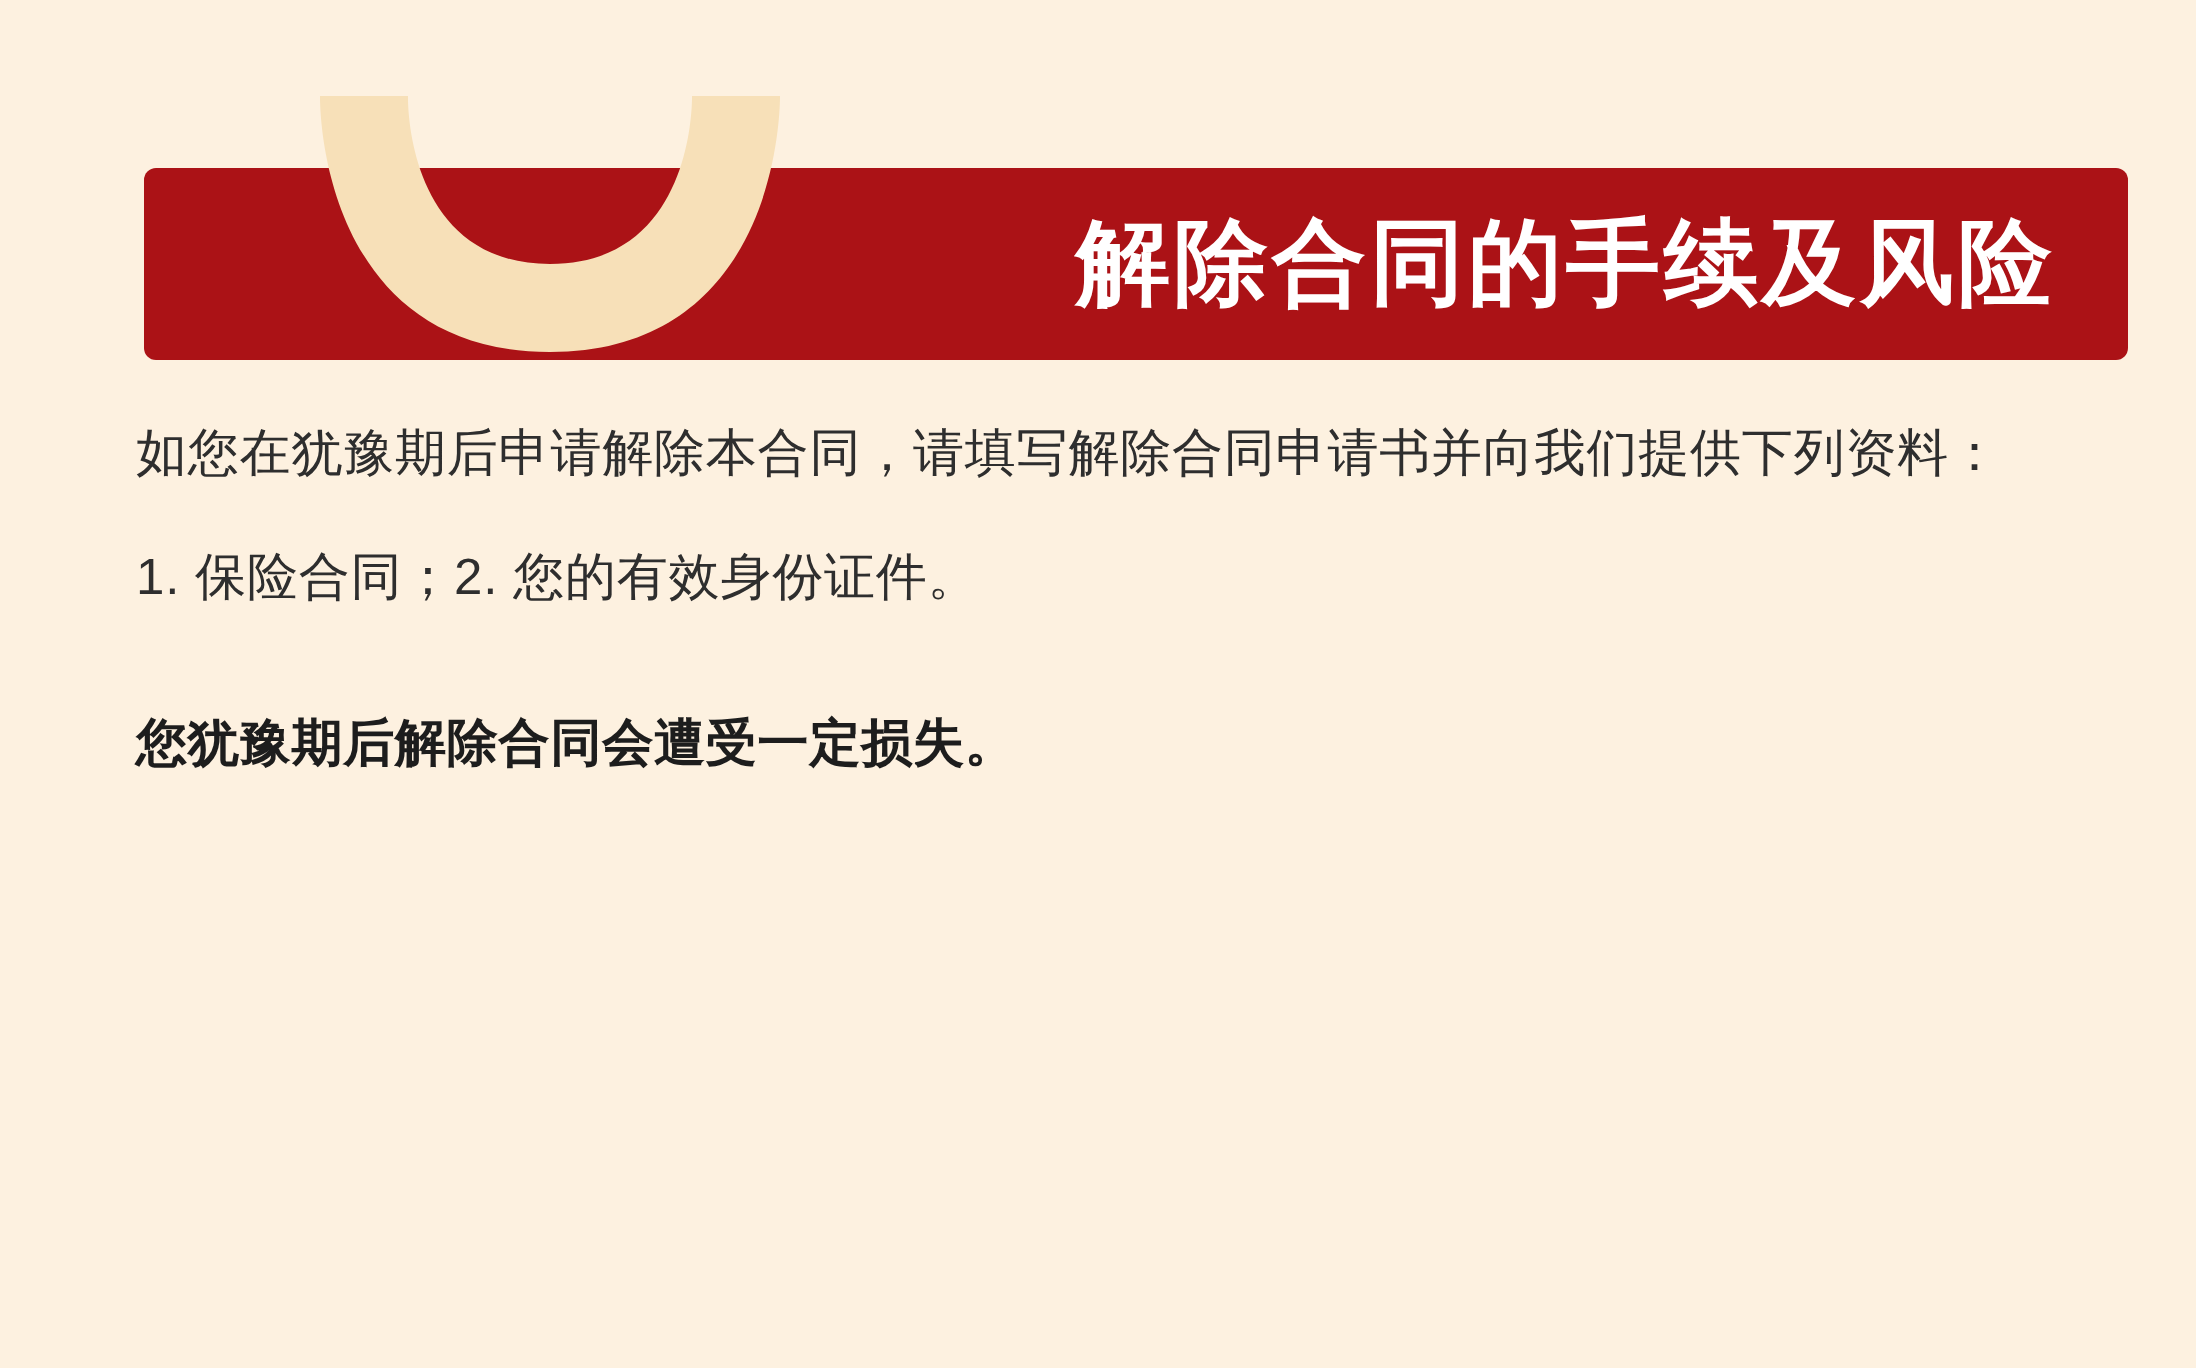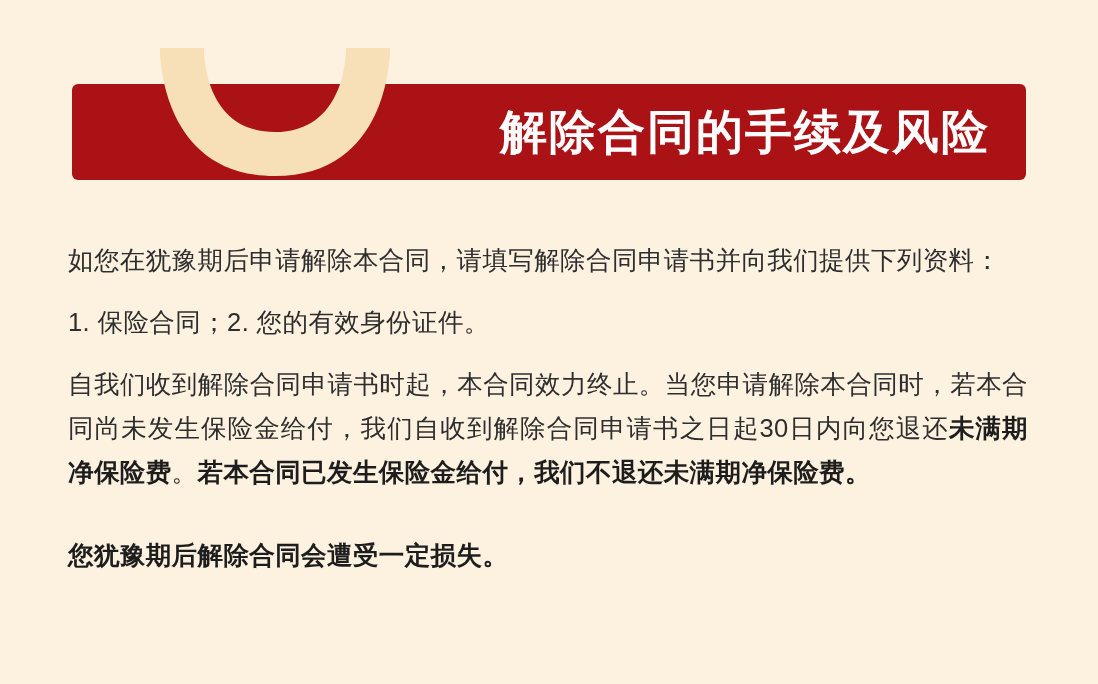--- a/index.html
+++ b/index.html
@@ -22,20 +22,21 @@
 
   
   .banner {
     position: absolute;
     left: 72px;
     top: 84px;
     width: 954px;
     height: 96px;
     background: #ab1216;
     border-radius: 6px;
+    padding-left: 38px;
   }
   .banner-title {
     position: absolute;
     right: 36px;
     top: 50%;
     transform: translateY(-50%);
     color: #ffffff;
     font-size: 47px;
     font-weight: bold;
     letter-spacing: 2px;
@@ -53,21 +54,21 @@
     pointer-events: none;
   }
   .smile-mark svg {
     display: block;
   }
 
   
   .content {
     position: absolute;
     left: 68px;
-    top: 238px;
+    top: 205px;
     width: 960px;
   }
   .para {
     color: #2e2e2e;
     font-size: 25.5px;
     line-height: 44px;
     margin: 0 0 18px 0;
     letter-spacing: 0.4px;
     text-align: justify;
   }
@@ -101,22 +102,19 @@
 
   <div class="content">
     <p class="para">
       <span>如您在犹豫期后申请解除本合同，请填写解除合同申请书并向我们提供下列资料：</span>
     </p>
 
     <p class="para list-line">
       <span>1. 保险合同；2. 您的有效身份证件。</span>
     </p>
 
-    <p class="para">
-      <span>自我们收到解除合同申请书时起，本合同效力终止。当您申请解除本合同时，若本合同尚未发生保险金给付，我们自收到解除合同申请书之日起30日内向您退还</span><b>未满期净保险费</b><span>。</span><b>若本合同已发生保险金给付，我们不退还未满期净保险费。</b>
-    </p>
 
     <p class="para emph">
       <span>您犹豫期后解除合同会遭受一定损失。</span>
     </p>
   </div>
 
 </div>
 
 </body></html>

